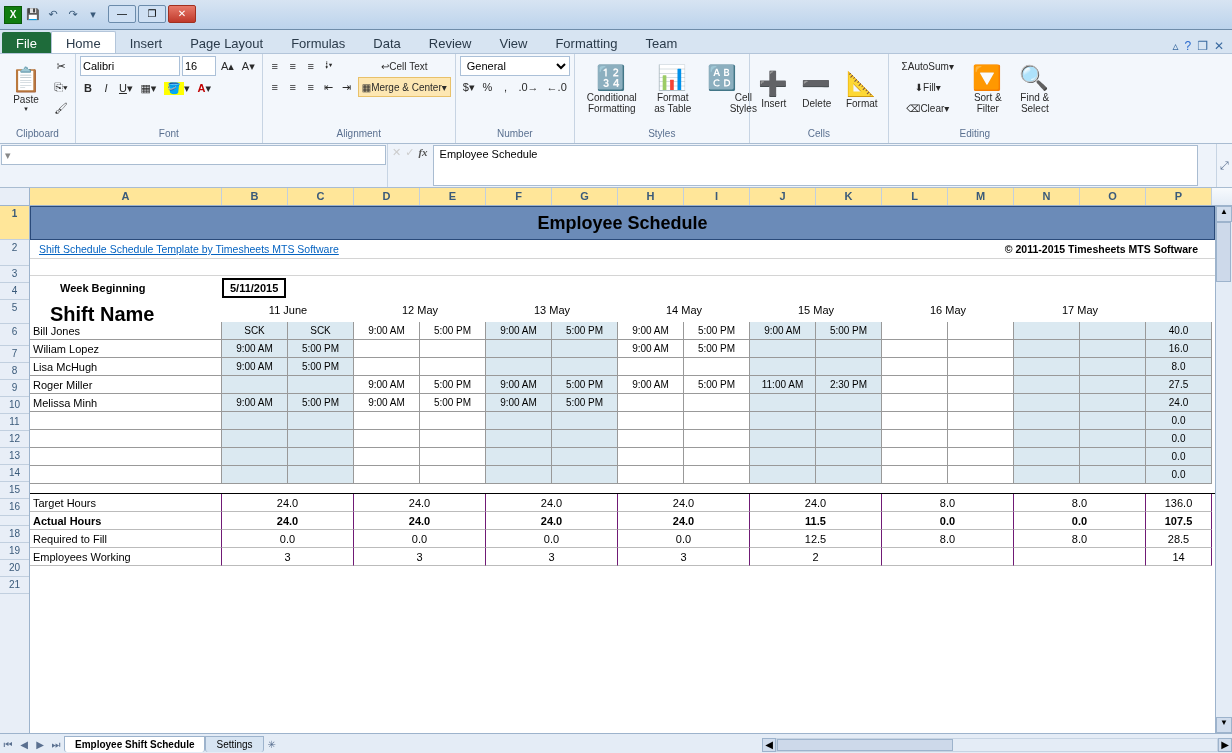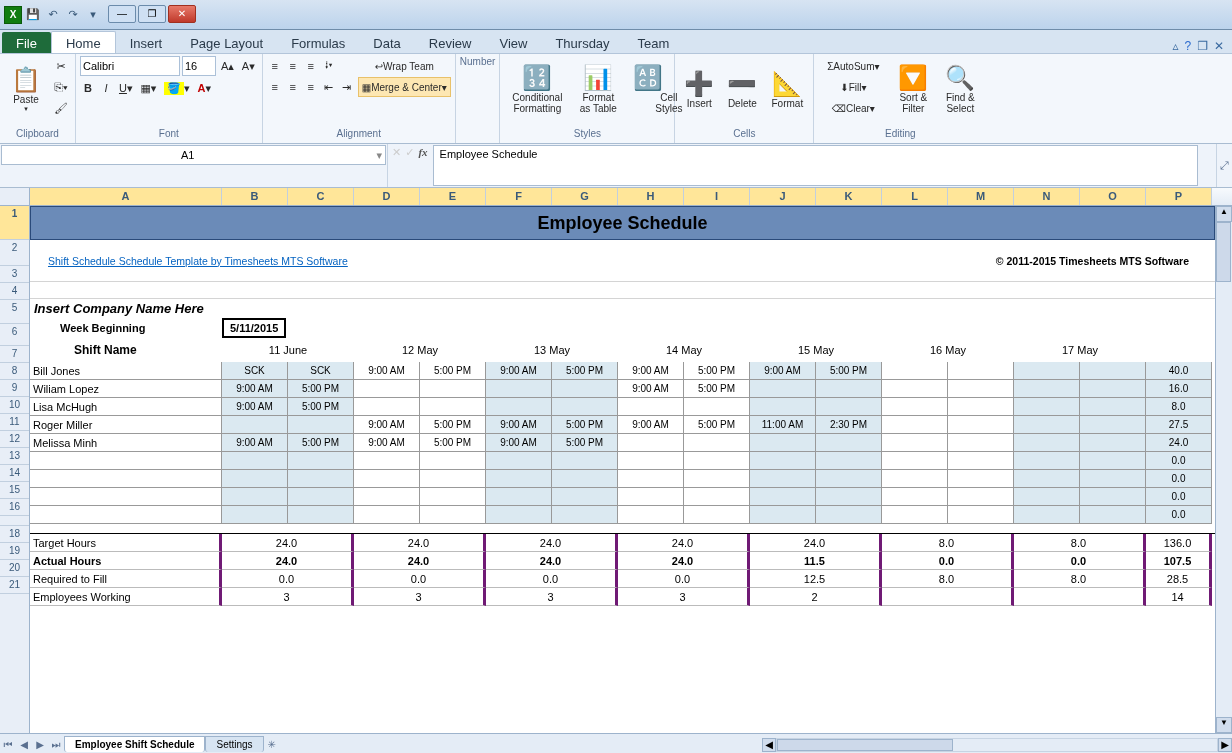--- a/index.html
+++ b/index.html
@@ -62,41 +62,41 @@
 .rh.r2 { height:26px;}
 .rh.r5 { height:24px;}
 .rh.r6 { height:22px;}
 .rh.r3blank{height:17px;}
 .sheet { flex:1; position:relative; overflow:hidden;}
 .row { display:flex; height:17px; border-bottom:1px solid #d4d4d4;}
 .cell { border-right:1px solid #d4d4d4; padding:0 3px; font-size:11px; display:flex; align-items:center; overflow:hidden; white-space:nowrap;}
 
 
 .r-title { height:34px; background:#6b8bb8; border:1px solid #2a4a7a; font-size:18px; font-weight:bold; display:flex; align-items:center; justify-content:center; color:#000;}
-.r-link { height:42px; display:flex; align-items:center; padding:0 18px; border-bottom:1px solid #d4d4d4;}
+.r-link { height:19px; display:flex; align-items:center; padding:0 9px; border-bottom:1px solid #d4d4d4;}
 .r-link a { color:#0563c1; text-decoration:underline; font-size:10.5px;}
 .r-link .copy { margin-left:auto; padding-right:8px; font-size:10.5px; font-weight:bold;}
 .r-company { height:17px; padding:2px 4px; font-size:13px; font-weight:bold; font-style:italic;}
 .r-week { height:24px; display:flex; align-items:center;}
 .r-week .wl { width:180px; padding-left:30px; font-weight:bold; font-size:11px;}
 .r-week .wv { border:2px solid #000; padding:2px 6px; font-size:11px; font-weight:bold; margin-left:12px;}
 .r-shifthead { height:22px; display:flex;}
-.r-shifthead .snlabel { width:192px; font-size:12px; font-weight:bold; padding:3px 0 0 44px;}
+.r-shifthead .snlabel { width:192px; font-size:20px; font-weight:bold; padding:3px 0 0 20px;}
 .r-shifthead .dcol { text-align:center; font-size:11px; padding-top:4px;}
 .r-dayhead { height:18px; background:#1f3b5f; color:#fff; display:flex; font-size:11px;}
 .r-dayhead .cell { border-right:1px solid #3a5a80; justify-content:center;}
 .datarow { height:18px; display:flex;}
 .datarow .cell { border-right:1px solid #999; border-bottom:1px solid #999; justify-content:center; font-size:10px;}
 .datarow .cell.name { justify-content:flex-start; padding-left:3px; font-size:11px;}
 .datarow .cell.altblue { background:#dbe9f1;}
 .datarow .cell.total { background:#dbe9f1; font-weight:normal;}
 .r17sep { height:10px; border-bottom:1px solid #000; display:flex;}
 .r17sep .cell{border-right:1px solid #fff;}
 .sumrow { height:18px; display:flex; font-size:11px;}
-.sumrow .cell { border-right:3px solid #701a75; border-bottom:1px solid #bbb; justify-content:center;}
+.sumrow .cell { border-right:1px solid #701a75; border-bottom:1px solid #bbb; justify-content:center;}
 .sumrow .cell.lbl { justify-content:flex-start; padding-left:3px;}
 .sumrow.bold .cell { font-weight:bold;}
 
 
 .sheettabs { height:22px; background:#e4ecf6; border-top:1px solid #9db3cc; display:flex; align-items:center; font-size:10px;}
 .sheettabs .navbtn { width:16px; text-align:center; color:#5a7090; cursor:pointer;}
 .sheettabs .stab { padding:2px 10px; background:#fff; border:1px solid #9db3cc; border-bottom:none; border-radius:0 0 3px 3px; margin-top:-1px; font-weight:bold;}
 .sheettabs .stab.inactive { background:#d7e4f2; font-weight:normal;}
 .sheettabs .hscroll { margin-left:auto; width:470px; height:16px; background:#e4ecf6; display:flex; align-items:center;}
 .sheettabs .hscroll .tr { width:14px; height:14px; background:#d1dded; border:1px solid #9db3cc; text-align:center;}
@@ -129,21 +129,21 @@
 
 <div class="ribbon-tabs">
   <div class="tab file">File</div>
   <div class="tab active">Home</div>
   <div class="tab">Insert</div>
   <div class="tab">Page Layout</div>
   <div class="tab">Formulas</div>
   <div class="tab">Data</div>
   <div class="tab">Review</div>
   <div class="tab">View</div>
-  <div class="tab">Thursday</div>
+  <div class="tab">Formatting</div>
   <div class="tab">Team</div>
   <div class="helpicons">
     <span>▵</span>
     <span style="color:#2a6acf;">?</span>
     <span>❐</span>
     <span>✕</span>
   </div>
 </div>
 
 <div class="ribbon">
@@ -201,28 +201,40 @@
         </div>
         <div class="rrow">
           <div class="rbtn">≡</div>
           <div class="rbtn">≡</div>
           <div class="rbtn">≡</div>
           <div class="rbtn">⇤</div>
           <div class="rbtn">⇥</div>
         </div>
       </div>
       <div class="rcol">
-        <div class="rbtn" style="font-size:10px;">↩ <span>Wrap Team</span></div>
+        <div class="rbtn" style="font-size:10px;">↩ <span>Cell Text</span></div>
         <div class="rbtn merge">▦ <span>Merge &amp; Center</span> ▾</div>
       </div>
     </div>
     <div class="glabel">Alignment</div>
   </div>
 
   <div class="group">
+    <div class="gbody">
+      <div class="rcol">
+        <select class="combo" style="width:110px"><option>General</option></select>
+        <div class="rrow">
+          <div class="rbtn">$▾</div>
+          <div class="rbtn">%</div>
+          <div class="rbtn">,</div>
+          <div class="rbtn">.0→</div>
+          <div class="rbtn">←.0</div>
+        </div>
+      </div>
+    </div>
     <div class="glabel">Number</div>
   </div>
 
   <div class="group">
     <div class="gbody">
       <div class="rbtn big" style="width:66px">
           <span class="ico">🔢</span>
           <span style="text-align:center;line-height:11px;">Conditional Formatting</span>
         </div>
       <div class="rbtn big" style="width:50px">
@@ -271,21 +283,20 @@
           <span style="text-align:center;line-height:11px;">Find &amp; Select</span>
         </div>
     </div>
     <div class="glabel">Editing</div>
   </div>
 </div>
 
 <div class="fxbar">
   <div class="namebox">
     <div class="nbinner">
-      <input value="A1" style="">
       <span style="color:#888;padding:0 3px;">▾</span>
     </div>
   </div>
   <div class="fxbtns">
     <span style="color:#ccc;">✕</span>
     <span style="color:#ccc;">✓</span>
     <span class="fx">fx</span>
   </div>
   <div class="fxinput">
       <span>Employee Schedule</span>
@@ -339,21 +350,20 @@
     <div class="rh">20</div>
     <div class="rh">21</div>
   </div>
   <div class="sheet" id="sheet">
       <div class="r-title">Employee Schedule</div>
       <div class="r-link">
         <a href="#">Shift Schedule Schedule Template by Timesheets MTS Software</a>
         <div class="copy">© 2011-2015 Timesheets MTS Software</div>
       </div>
       <div class="row"></div>
-      <div class="r-company">Insert Company Name Here</div>
       <div class="r-week">
         <div class="wl">Week Beginning</div>
         <div class="wv">5/11/2015</div>
       </div>
       <div class="r-shifthead">
         <div class="snlabel">Shift Name</div>
         <div class="dcol" style="width: 132px;">11 June</div>
         <div class="dcol" style="width: 132px;">12 May</div>
         <div class="dcol" style="width: 132px;">13 May</div>
         <div class="dcol" style="width: 132px;">14 May</div>

